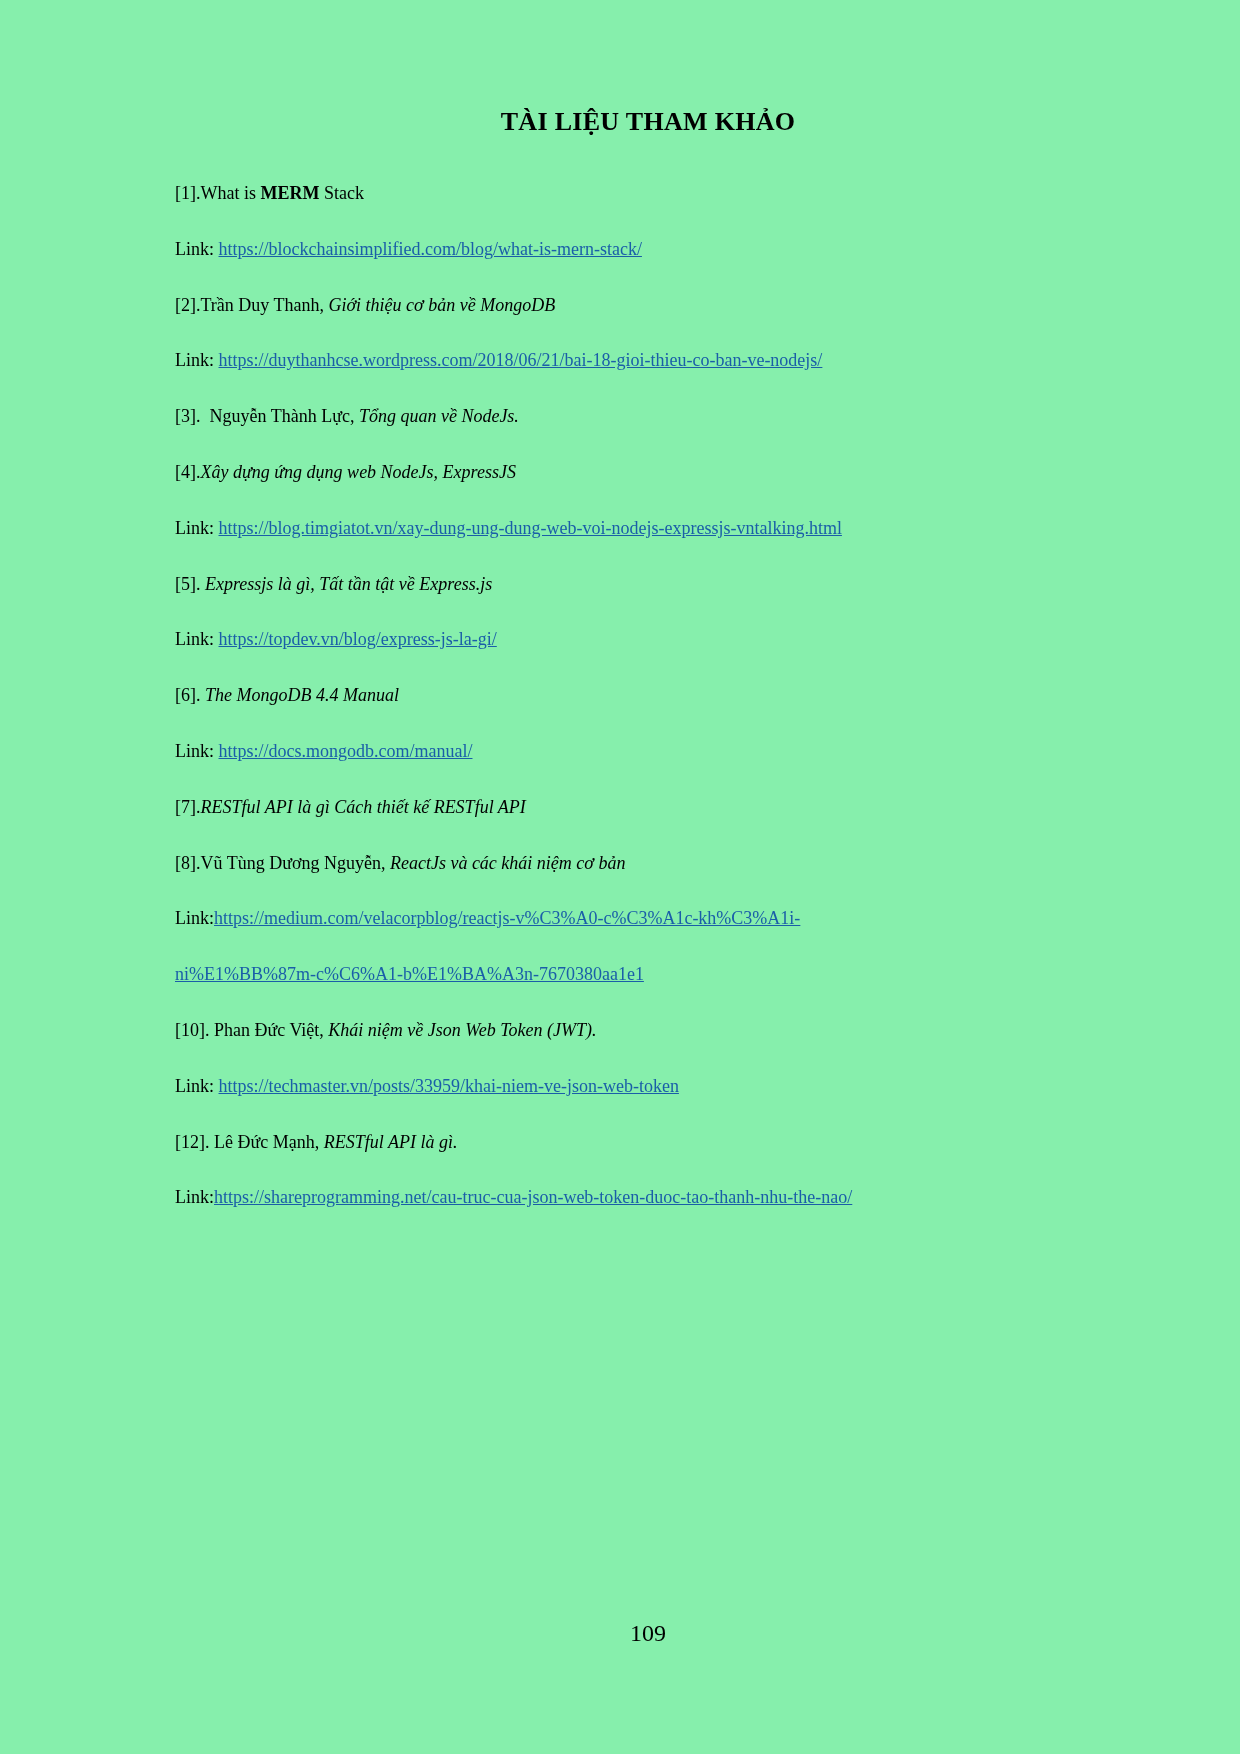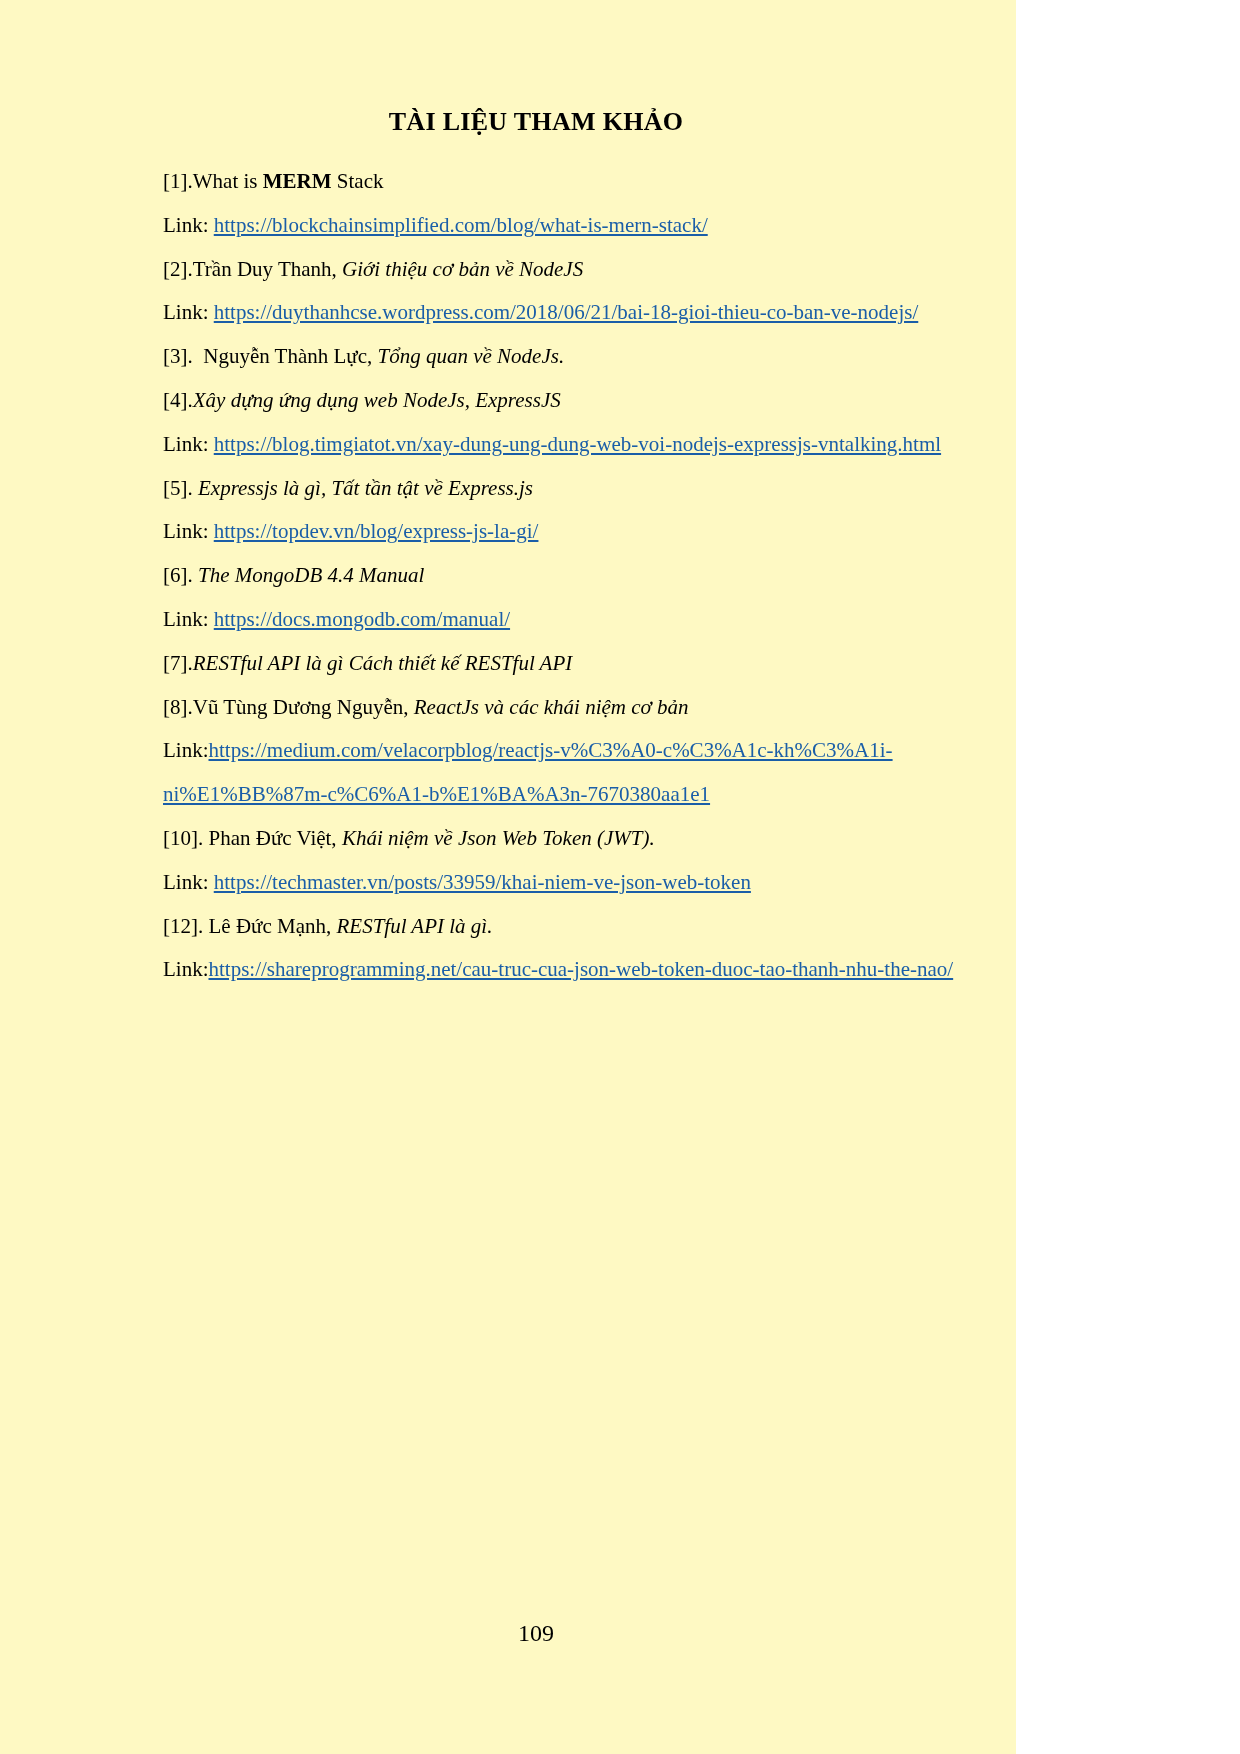--- a/index.html
+++ b/index.html
@@ -1,20 +1,20 @@
 <!DOCTYPE html>
 <html><head>
 <meta charset="utf-8">
 <style>
   html, body { margin: 0; padding: 0; background: #ffffff; }
   .page {
     position: relative;
-    width: 1016px;
+    width: 1240px;
     height: 1754px;
-    background: #fef9c3;
+    background: #86efac;
     color: #000000;
     font-family: "Liberation Serif", "DejaVu Serif", serif;
     overflow: hidden;
   }
   .doc-title {
     position: absolute;
     top: 107px;
     left: 159px;
     right: 103px;
     text-align: center;
@@ -24,23 +24,23 @@
     white-space: pre;
   }
   .content {
     position: absolute;
     top: 158px;
     left: 159px;
     width: 990px;
   }
   .ref { margin: 0; padding: 0; }
   .ref-line {
-    margin: 4px;
+    margin: 16px;
     padding: 0;
-    font-size: 21px;
+    font-size: 18px;
     line-height: 39.8px;
     white-space: pre-wrap;
   }
   .ref-line b { font-weight: 700; }
   .ref-line i { font-style: italic; }
   .u { text-decoration: underline; }
   a.link {
     color: #1A5EA8;
     text-decoration: underline;
     cursor: pointer;
@@ -62,21 +62,21 @@
   <div class="doc-title">TÀI LIỆU THAM KHẢO</div>
 
   <div class="content">
 
     <div class="ref">
       <p class="ref-line"><span>[1].What is </span><b>MERM</b><span> Stack</span></p>
       <p class="ref-line"><span>Link: </span><a class="link">https://blockchainsimplified.com/blog/what-is-mern-stack/</a></p>
     </div>
 
     <div class="ref">
-      <p class="ref-line"><span>[2].Trần Duy Thanh, </span><i>Giới thiệu cơ bản về NodeJS</i></p>
+      <p class="ref-line"><span>[2].Trần Duy Thanh, </span><i>Giới thiệu cơ bản về MongoDB</i></p>
       <p class="ref-line"><span>Link: </span><a class="link">https://duythanhcse.wordpress.com/2018/06/21/bai-18-gioi-thieu-co-ban-ve-nodejs/</a></p>
     </div>
 
     <div class="ref">
       <p class="ref-line"><span>[3].  Nguyễn Thành Lực, </span><i>Tổng quan về NodeJs.</i></p>
     </div>
 
     <div class="ref">
       <p class="ref-line"><span>[4].</span><i>Xây dựng ứng dụng web NodeJs, ExpressJS</i></p>
       <p class="ref-line"><span>Link: </span><a class="link">https://blog.timgiatot.vn/xay-dung-ung-dung-web-voi-nodejs-expressjs-vntalking.html</a></p>

